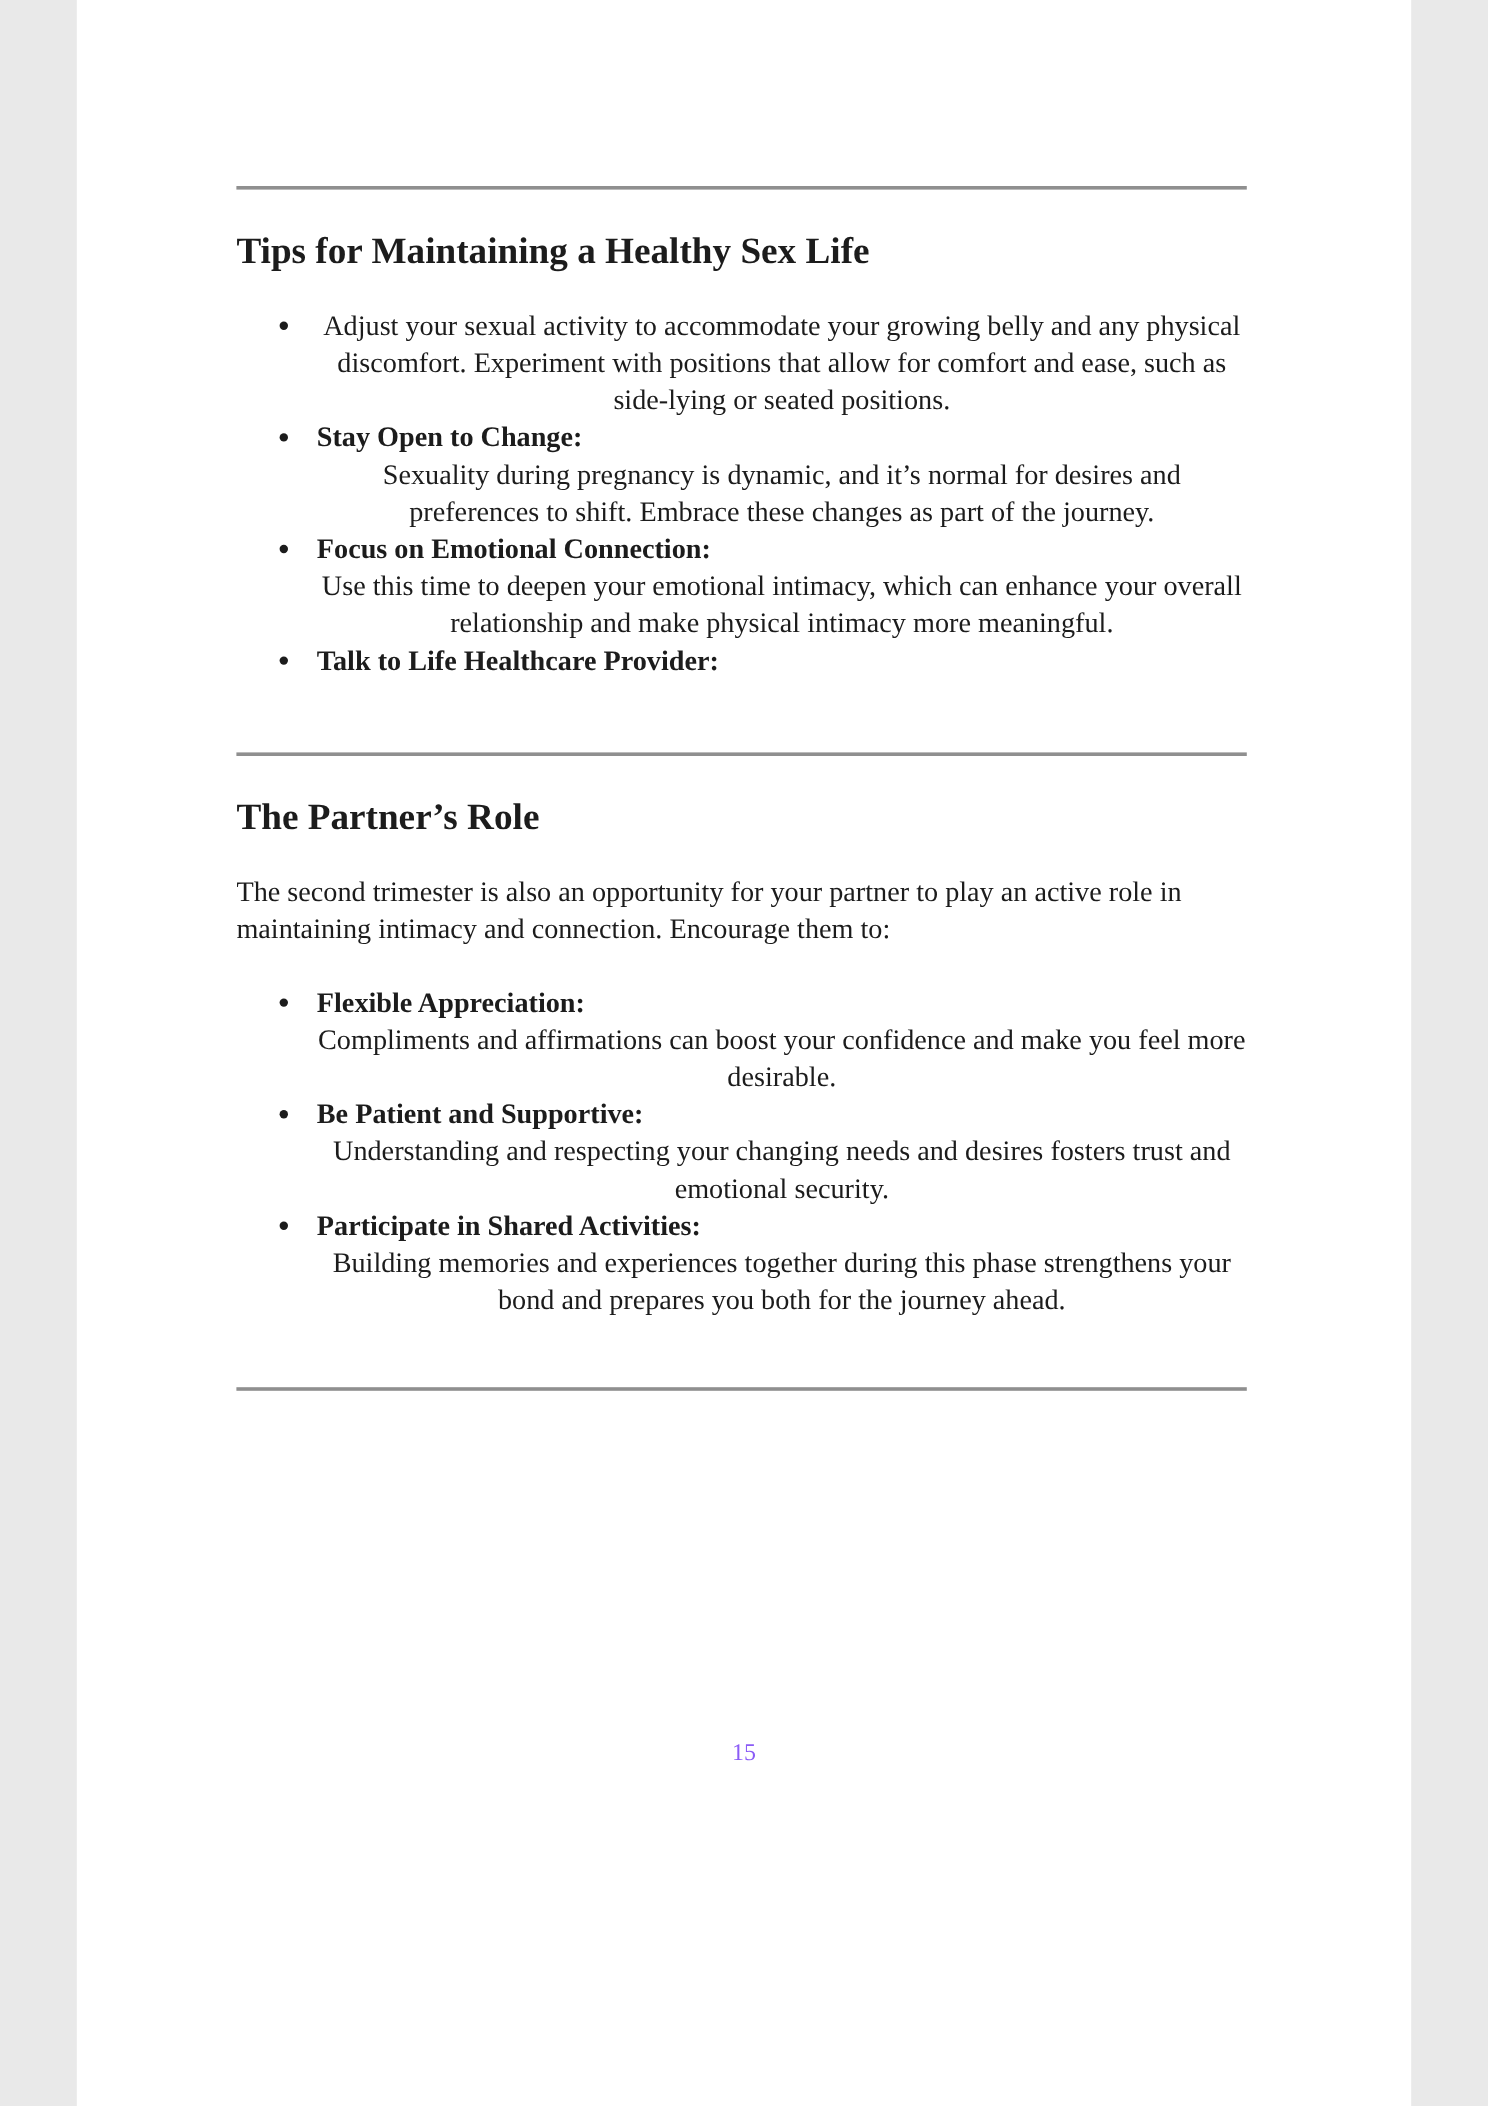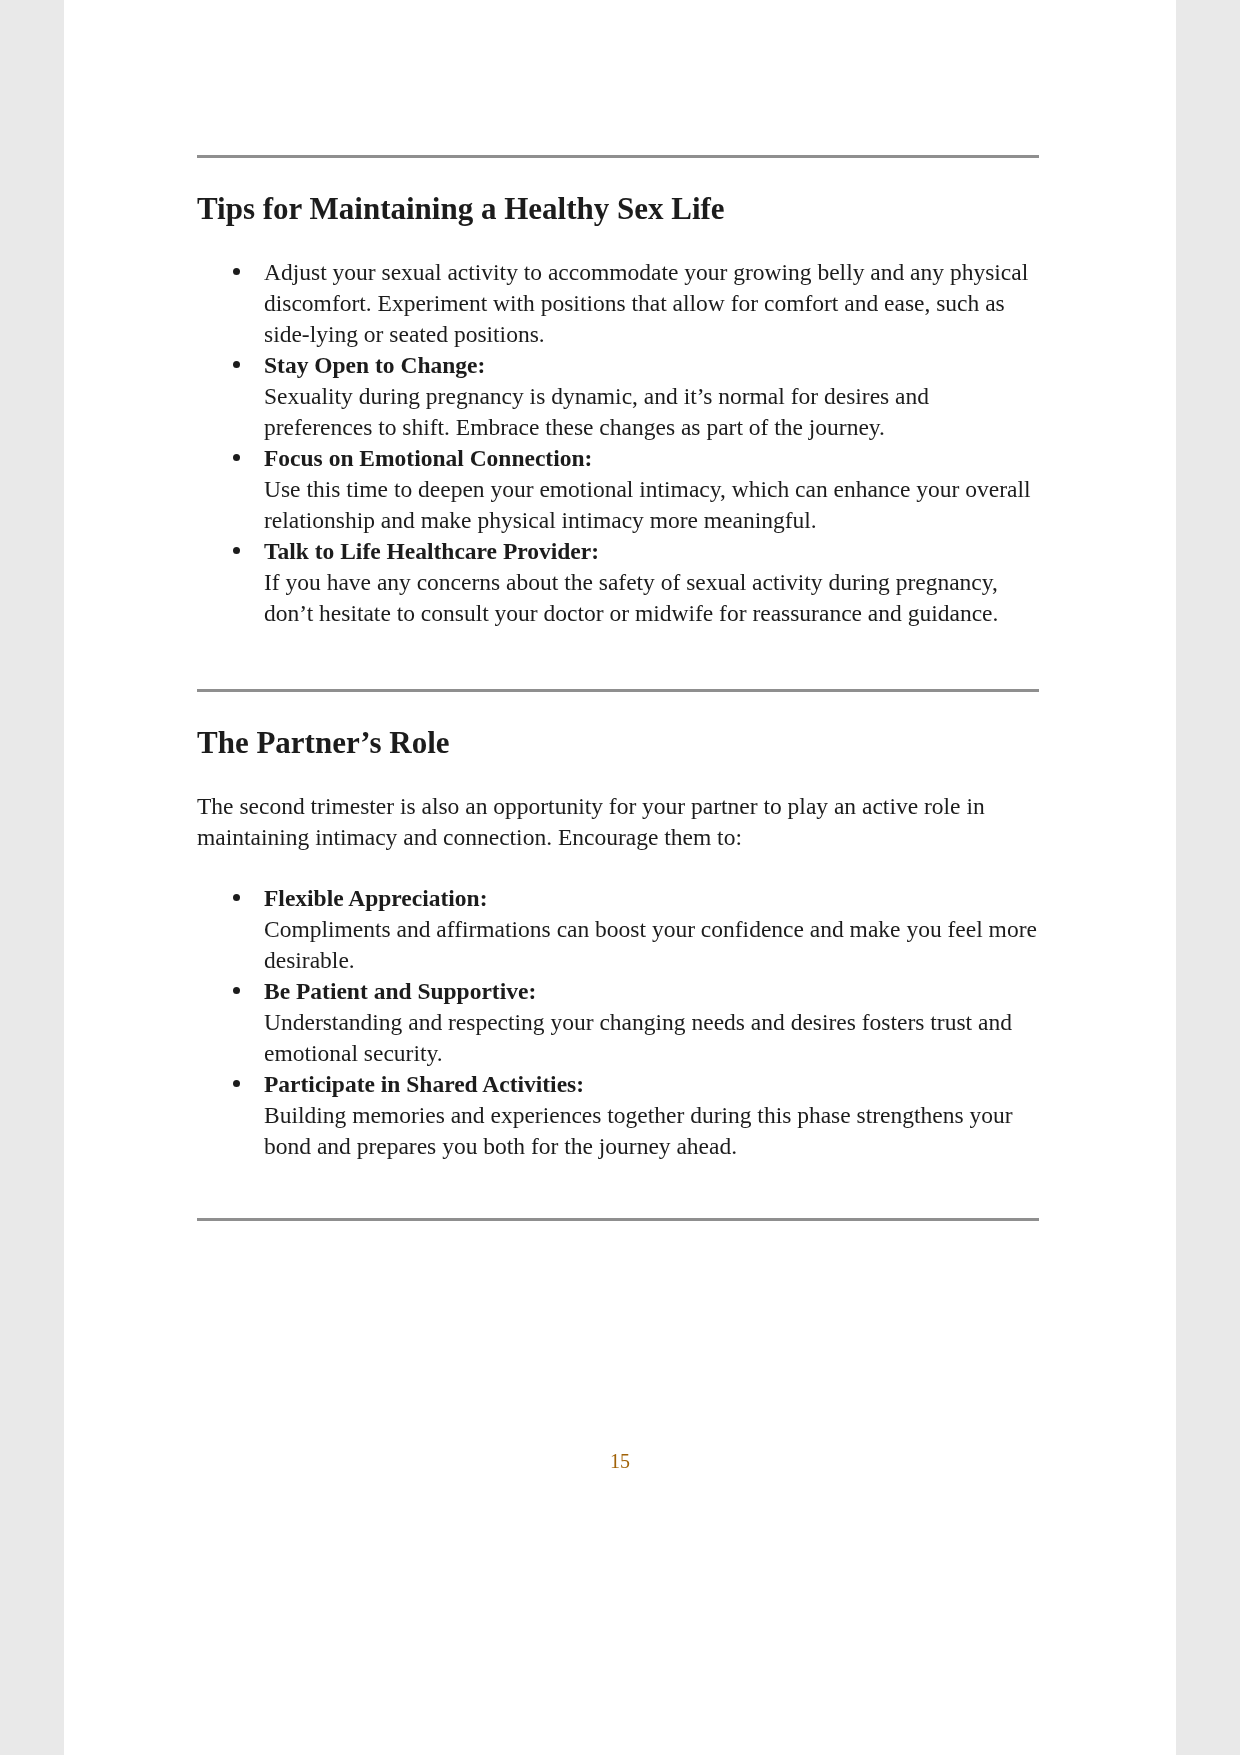--- a/index.html
+++ b/index.html
@@ -59,29 +59,30 @@
     height: 7px;
     border-radius: 50%;
     background: #1c1c1c;
   }
   .bullet-title {
     display: block;
     font-weight: bold;
   }
   .bullet-body {
     display: block;
+    text-align: center;
   }
   .page-number {
     position: absolute;
     top: 1450px;
     left: 0;
     width: 100%;
     text-align: center;
     font-size: 20px;
-    color: #a16207;
+    color: #8b5cf6;
   }
 </style>
 </head>
 <body>
 
 <div class="page">
   <div class="content">
 
     <hr class="rule rule-top">
 
@@ -98,21 +99,20 @@
         <span class="bullet-body">Sexuality during pregnancy is dynamic, and it’s normal for desires and preferences to shift. Embrace these changes as part of the journey.</span>
       </li>
       <li class="bullet-item">
         <span class="dot"></span>
         <span class="bullet-title">Focus on Emotional Connection:</span>
         <span class="bullet-body">Use this time to deepen your emotional intimacy, which can enhance your overall relationship and make physical intimacy more meaningful.</span>
       </li>
       <li class="bullet-item">
         <span class="dot"></span>
         <span class="bullet-title">Talk to Life Healthcare Provider:</span>
-        <span class="bullet-body">If you have any concerns about the safety of sexual activity during pregnancy, don’t hesitate to consult your doctor or midwife for reassurance and guidance.</span>
       </li>
     </ul>
 
     <hr class="rule rule-mid">
 
     <h1 class="section-heading">The Partner’s Role</h1>
 
     <p class="intro">The second trimester is also an opportunity for your partner to play an active role in maintaining intimacy and connection. Encourage them to:</p>
 
     <ul class="bullet-list">

